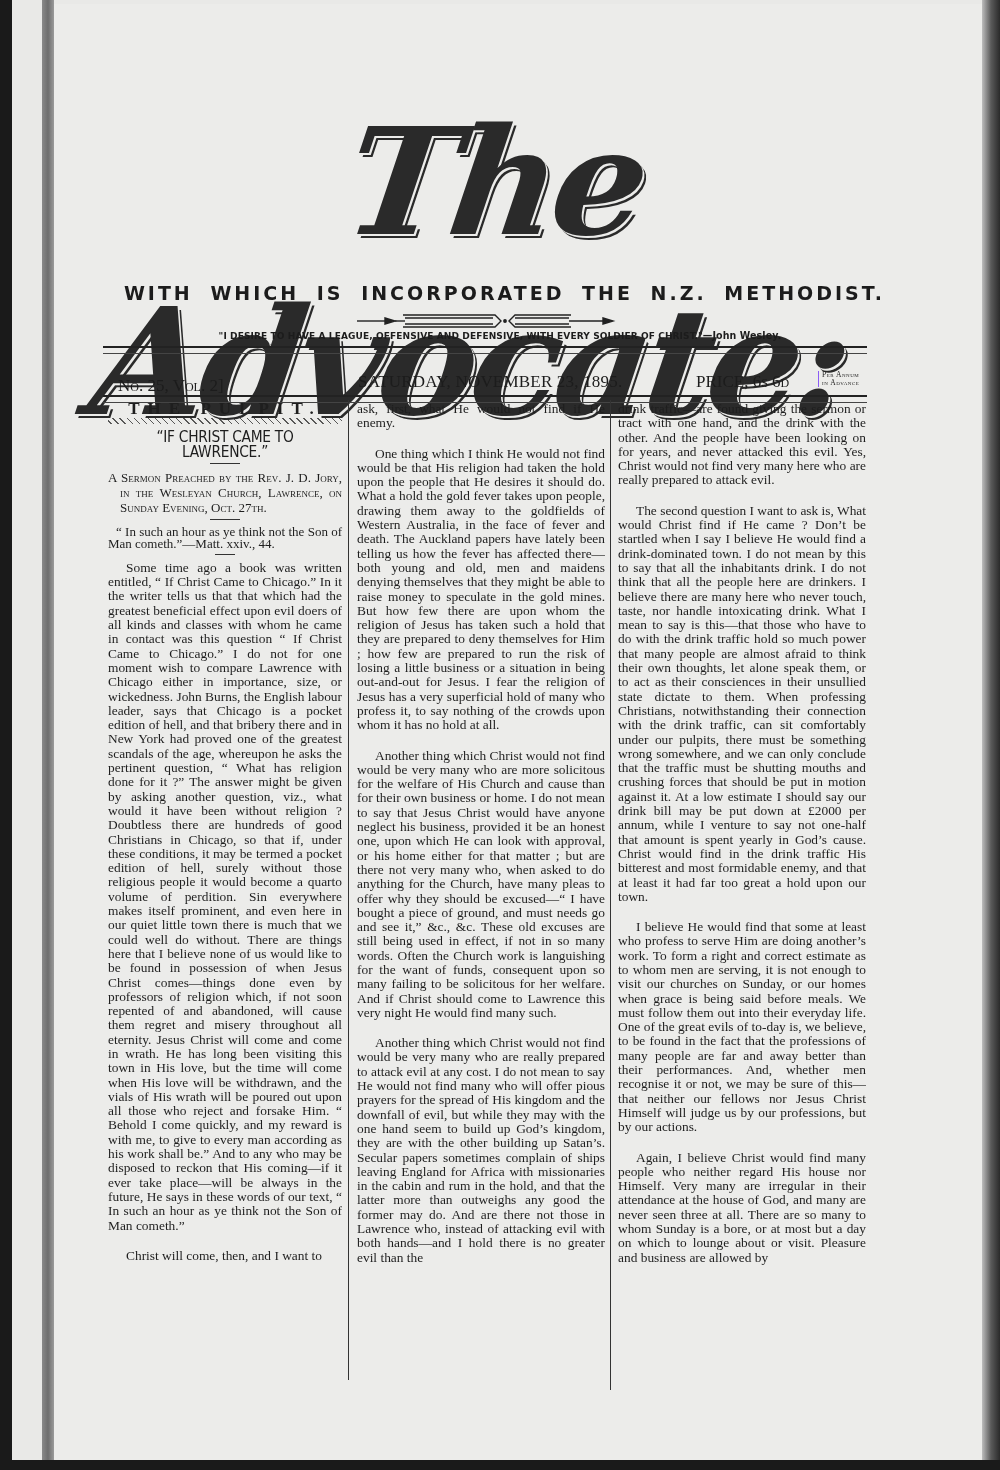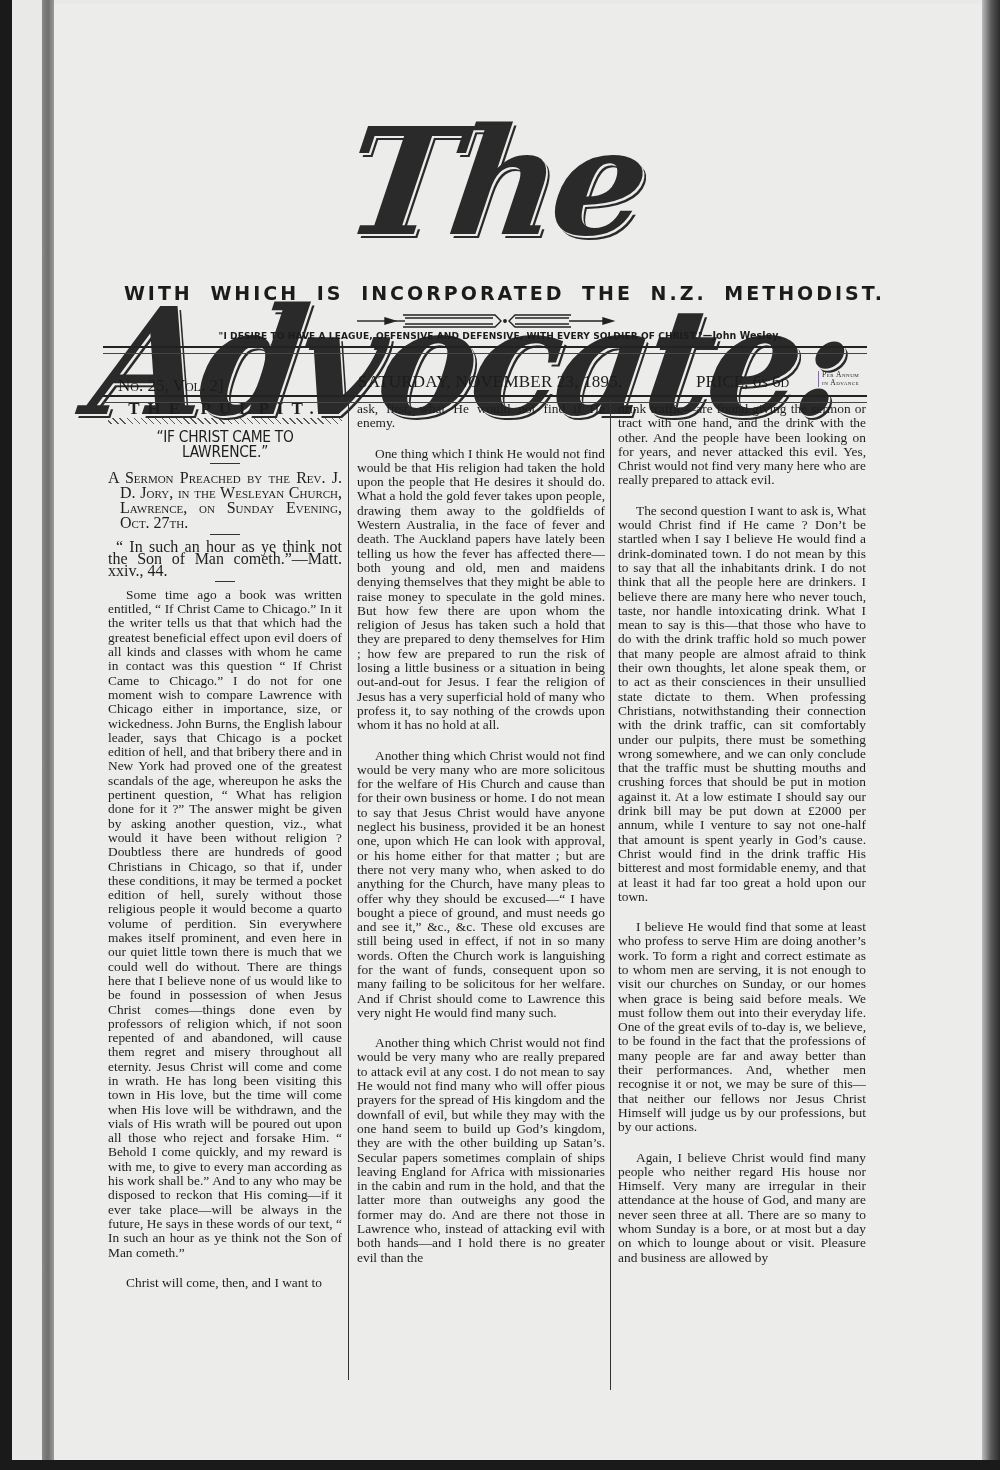--- a/index.html
+++ b/index.html
@@ -95,24 +95,24 @@
     height:6px; margin:2px 0 6px 0;
     background:repeating-linear-gradient(45deg,transparent 0 2px,#333 2px 3px,transparent 3px 5px);
     opacity:0.8;
   }
   .sermon-title {
     font-family:"DejaVu Sans", sans-serif; font-size:15px; letter-spacing:-0.3px;
     text-align:center; margin:2px 0 4px 0; transform:scaleX(0.92);
   }
   .short-rule { width:30px; height:1px; background:#333; margin:4px auto 6px auto; }
   .byline {
-    font-variant:small-caps; font-size:16px; line-height:15px;
+    font-variant:small-caps; font-size:13px; line-height:15px;
     text-indent:-12px !important; padding-left:12px; margin:0 0 2px 0;
   }
-  .epigraph { font-size:16px; line-height:12px; text-indent:8px !important; }
+  .epigraph { font-size:13px; line-height:12px; text-indent:8px !important; }
 </style>
 </head>
 <body>
 
 <div class="page-outer"></div>
 <div class="page-spine"></div>
 <div class="page"></div>
 <div class="page-right-edge"></div>
 <div class="page-bottom-edge"></div>
 

